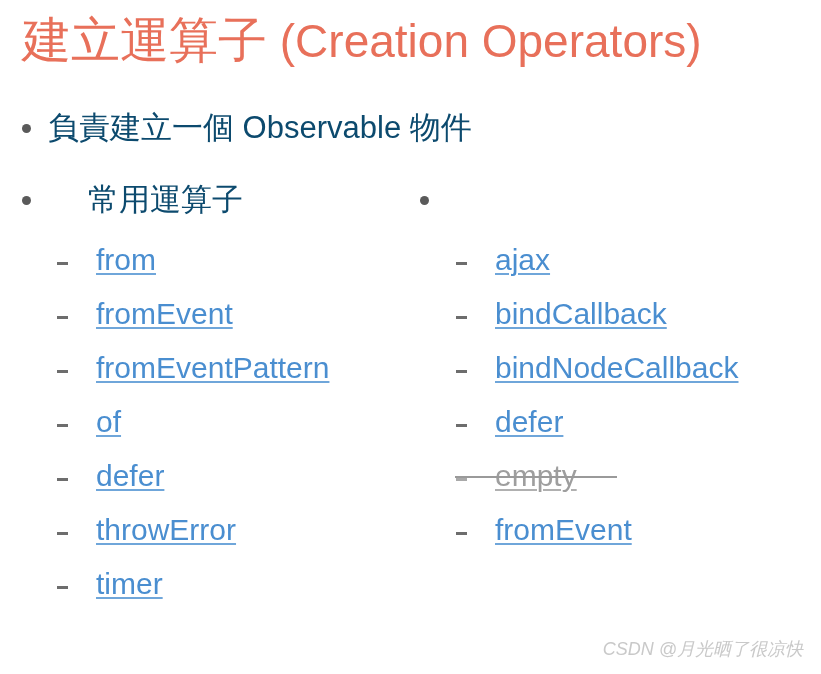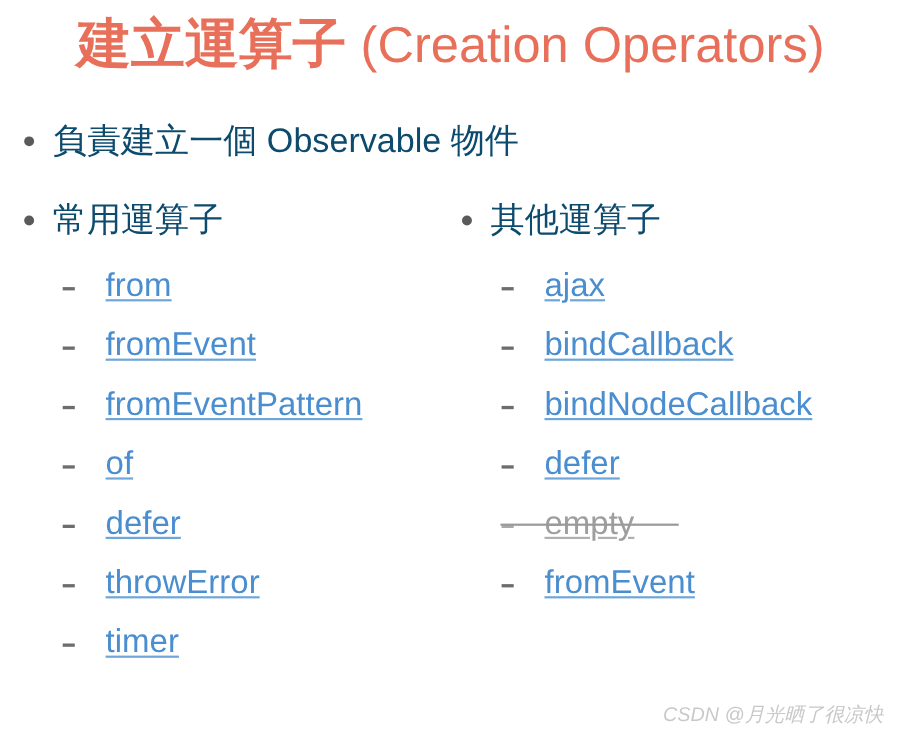--- a/index.html
+++ b/index.html
@@ -30,23 +30,22 @@
     left: 22px;
     top: 8px;
     width: 790px;
     color: #e8705a;
     font-size: 47px;
     line-height: 64px;
     white-space: nowrap;
     letter-spacing: 0px;
   }
   .title-cjk {
-    font-weight: 700;
+    font-weight: 400;
     font-size: 49px;
-    margin-left: 48px;
   }
   .title-en {
     font-weight: 300;
     font-size: 46px;
   }
 
   
   .bullet-row {
     position: absolute;
     display: flex;
@@ -65,21 +64,21 @@
   }
   .bullet-text {
     margin-left: 17px;
     font-size: 31px;
     line-height: 40px;
     color: #0c4a6e;
     font-weight: 400;
   }
 
   #lead-bullet  { left: 22px; top: 108px; }
-  #left-heading { left: 22px; top: 180px; }
+  #left-heading { left: 22px; top: 180px; gap: 40px; }
   #right-heading{ left: 420px; top: 180px; }
 
   
   .sub-list {
     position: absolute;
     margin: 0;
     padding: 0;
     list-style: none;
   }
   #left-list  { left: 56px;  top: 243px; }
@@ -167,21 +166,20 @@
     <span class="bullet-text">負責建立一個 Observable 物件</span>
   </div>
 
   <div class="bullet-row" id="left-heading">
     <span class="bullet-dot"></span>
     <span class="bullet-text">常用運算子</span>
   </div>
 
   <div class="bullet-row" id="right-heading">
     <span class="bullet-dot"></span>
-    <span class="bullet-text">其他運算子</span>
   </div>
 
   <ul class="sub-list" id="left-list">
     <li class="sub-item">
       <span class="sub-dash"></span>
       <a class="sub-link">from</a>
     </li>
     <li class="sub-item">
       <span class="sub-dash"></span>
       <a class="sub-link">fromEvent</a>

